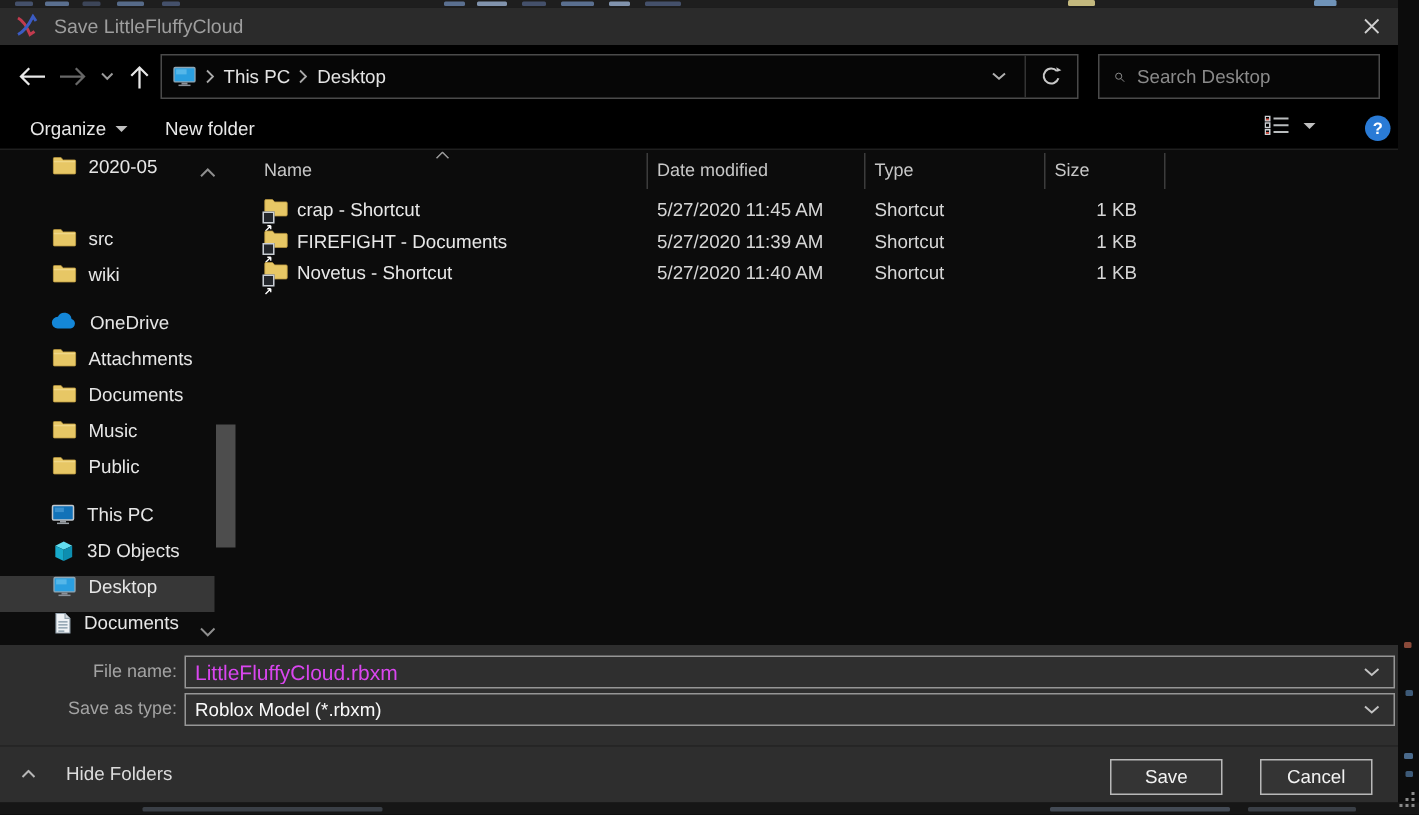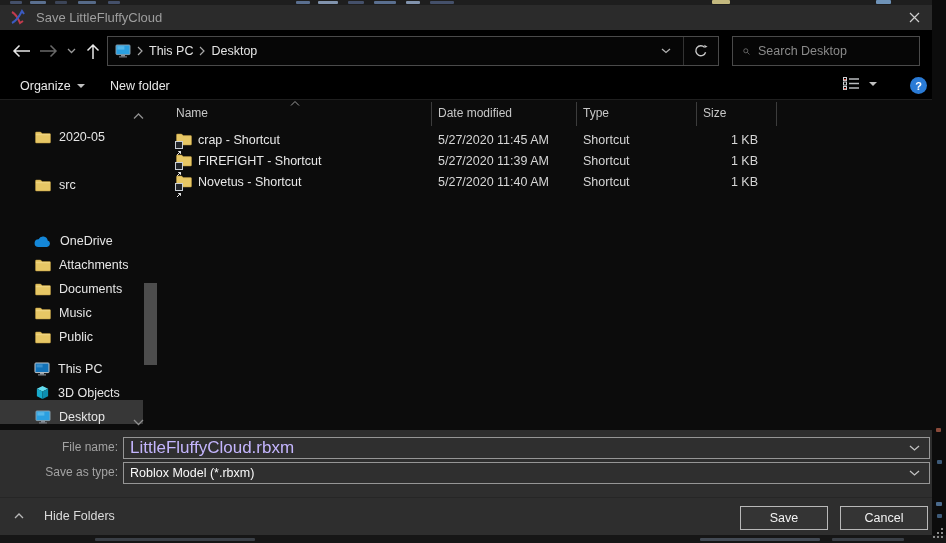--- a/index.html
+++ b/index.html
@@ -41,21 +41,21 @@
   .tb-item { top:0; height:28px; display:flex; align-items:center; gap:6px; color:#e8e8e8; font-size:12.5px; cursor:default; }
   .caret-down { width:0; height:0; border-left:4px solid transparent; border-right:4px solid transparent; border-top:4px solid #c0c0c0; }
   .view-btn { left:843px; top:5px; display:flex; align-items:center; gap:8px; }
   .help-btn { left:910px; top:5px; width:17px; height:17px; border-radius:50%; background:#2a7bd6; color:#fff; font-size:11px; font-weight:bold; display:flex; align-items:center; justify-content:center; }
 
   
   .main { left:0; top:95px; width:932px; height:330px; background:#0c0c0c; overflow:hidden; }
 
   
   .sidebar { left:0; top:0; width:160px; height:330px; overflow:hidden; }
-  .side-item { position:absolute; left:0; width:143px; height:24px; display:flex; align-items:flex-end; cursor:default;margin-top:16px; }
+  .side-item { position:absolute; left:0; width:143px; height:24px; display:flex; align-items:flex-start; cursor:default; }
   .side-item.child { padding-left:35px; }
   .side-item.section { padding-left:34px; }
   .side-item .lbl { margin-left:8px; color:#e6e6e6; font-size:12.5px; white-space:nowrap; }
   .side-item.selected { background:#373737; }
   .sb-scroll-up { left:133px; top:6px; }
   .sb-scroll-down { left:133px; top:312px; }
   .sb-thumb { left:144px; top:183px; width:13px; height:82px; background:#4d4d4d; }
 
   
   .filearea { left:160px; top:0; width:772px; height:330px; }
@@ -69,28 +69,28 @@
   .c-date { left:278px; color:#d6d6d6; }
   .c-type { left:423px; color:#d6d6d6; }
   .c-size { left:536px; width:62px; text-align:right; color:#d6d6d6; }
   .row-icon { position:absolute; left:16px; top:2px; width:17px; height:16px; }
   .sc-overlay { position:absolute; left:-1px; bottom:-1px; width:8px; height:8px; background:#23262b; border:1px solid #c9ced4; }
 
   
   .bottom-panel { left:0; top:425px; width:932px; height:67px; background:#2e2e2e; }
   .flabel { position:absolute; left:0; width:118px; text-align:right; color:#a3a3a3; font-size:12px; }
   .ffield { position:absolute; left:123px; width:807px; height:22px; background:#2f2f2f; border:1px solid #969696; display:flex; align-items:center; }
-  .ffield input { flex:1; background:transparent; border:none; outline:none; color:#c4b5fd; font-size:17px; padding-left:6px; font-family:"Liberation Sans", sans-serif; }
+  .ffield input { flex:1; background:transparent; border:none; outline:none; color:#d946ef; font-size:14px; padding-left:6px; font-family:"Liberation Sans", sans-serif; }
   .ffield .combo-text { flex:1; color:#fafafa; font-size:12.5px; padding-left:6px; }
   .ffield .dd { margin-right:9px; }
 
   
   .footer { left:0; top:492px; width:932px; height:38px; background:#2e2e2e; border-top:1px solid #262626; }
   .hide-folders { left:14px; top:11px; display:flex; align-items:center; gap:20px; color:#dcdcdc; font-size:12.5px; cursor:default; }
-  .btn { position:absolute; top:8px; width:88px; height:24px; background:#343434; border:1px solid #b8b8b8; color:#f2f2f2; font-size:12.5px; display:flex; align-items:center; justify-content:center; cursor:default; }
+  .btn { position:absolute; top:8px; width:75px; height:24px; background:#343434; border:1px solid #b8b8b8; color:#f2f2f2; font-size:12.5px; display:flex; align-items:center; justify-content:center; cursor:default; }
   .btn-save { left:740px; }
   .btn-cancel { left:840px; }
 
   
   .right-strip { left:932px; top:0; width:14px; height:543px; background:#0c0c0c; }
   .bottom-strip { left:0; top:535px; width:946px; height:8px; background:#161616; }
   .grip { left:929px; top:524px; width:16px; height:16px; }
   .grip i { position:absolute; width:2px; height:2px; background:#8a8a8a; }
 </style>
 </head>
@@ -223,20 +223,27 @@
           </svg>
         <span class="lbl">2020-05</span>
       </div>
       <div class="side-item child" style="top:52px">
         <svg width="16" height="13" viewBox="0 0 16 13">
             <path d="M.5 1.8 Q.5 1 1.3 1 H5.6 L7.2 2.6 H14.7 Q15.5 2.6 15.5 3.4 V11.2 Q15.5 12 14.7 12 H1.3 Q.5 12 .5 11.2 Z" fill="#e7c765" stroke="#b8963e" stroke-width="0.5"></path>
             <rect x="0.9" y="3.2" width="14.2" height="1" fill="#f2dc90" opacity="0.8"></rect>
           </svg>
         <span class="lbl">src</span>
       </div>
+      <div class="side-item child" style="top:76px">
+        <svg width="16" height="13" viewBox="0 0 16 13">
+            <path d="M.5 1.8 Q.5 1 1.3 1 H5.6 L7.2 2.6 H14.7 Q15.5 2.6 15.5 3.4 V11.2 Q15.5 12 14.7 12 H1.3 Q.5 12 .5 11.2 Z" fill="#e7c765" stroke="#b8963e" stroke-width="0.5"></path>
+            <rect x="0.9" y="3.2" width="14.2" height="1" fill="#f2dc90" opacity="0.8"></rect>
+          </svg>
+        <span class="lbl">wiki</span>
+      </div>
       <div class="side-item section" style="top:108px">
         <svg width="18" height="12" viewBox="0 0 18 12">
             <path d="M4.4 11 H13 A3.3 3.3 0 0 0 13.7 4.6 A4.8 4.8 0 0 0 4.6 3.2 A3.6 3.6 0 0 0 4.4 11 Z" fill="#1487d8"></path>
           </svg>
         <span class="lbl">OneDrive</span>
       </div>
       <div class="side-item child" style="top:132px">
         <svg width="16" height="13" viewBox="0 0 16 13">
             <path d="M.5 1.8 Q.5 1 1.3 1 H5.6 L7.2 2.6 H14.7 Q15.5 2.6 15.5 3.4 V11.2 Q15.5 12 14.7 12 H1.3 Q.5 12 .5 11.2 Z" fill="#e7c765" stroke="#b8963e" stroke-width="0.5"></path>
             <rect x="0.9" y="3.2" width="14.2" height="1" fill="#f2dc90" opacity="0.8"></rect>
@@ -344,21 +351,21 @@
 
       <div class="file-row" style="top:51px">
         <span class="row-icon">
           <svg width="16" height="13" viewBox="0 0 16 13">
               <path d="M.5 1.8 Q.5 1 1.3 1 H5.6 L7.2 2.6 H14.7 Q15.5 2.6 15.5 3.4 V11.2 Q15.5 12 14.7 12 H1.3 Q.5 12 .5 11.2 Z" fill="#e7c765" stroke="#b8963e" stroke-width="0.5"></path>
             </svg>
           <span class="sc-overlay"><svg width="6" height="6" viewBox="0 0 6 6">
                 <path d="M1 5 L4.5 1.5 M4.5 1.5 H2.2 M4.5 1.5 V3.8" stroke="#fff" stroke-width="0.9" fill="none"></path>
               </svg></span>
         </span>
-        <span class="cell c-name">FIREFIGHT - Shortcut</span>
+        <span class="cell c-name">FIREFIGHT - Documents</span>
         <span class="cell c-date">5/27/2020 11:39 AM</span>
         <span class="cell c-type">Shortcut</span>
         <span class="cell c-size">1 KB</span>
       </div>
 
       <div class="file-row" style="top:72px">
         <span class="row-icon">
           <svg width="16" height="13" viewBox="0 0 16 13">
               <path d="M.5 1.8 Q.5 1 1.3 1 H5.6 L7.2 2.6 H14.7 Q15.5 2.6 15.5 3.4 V11.2 Q15.5 12 14.7 12 H1.3 Q.5 12 .5 11.2 Z" fill="#e7c765" stroke="#b8963e" stroke-width="0.5"></path>
             </svg>

